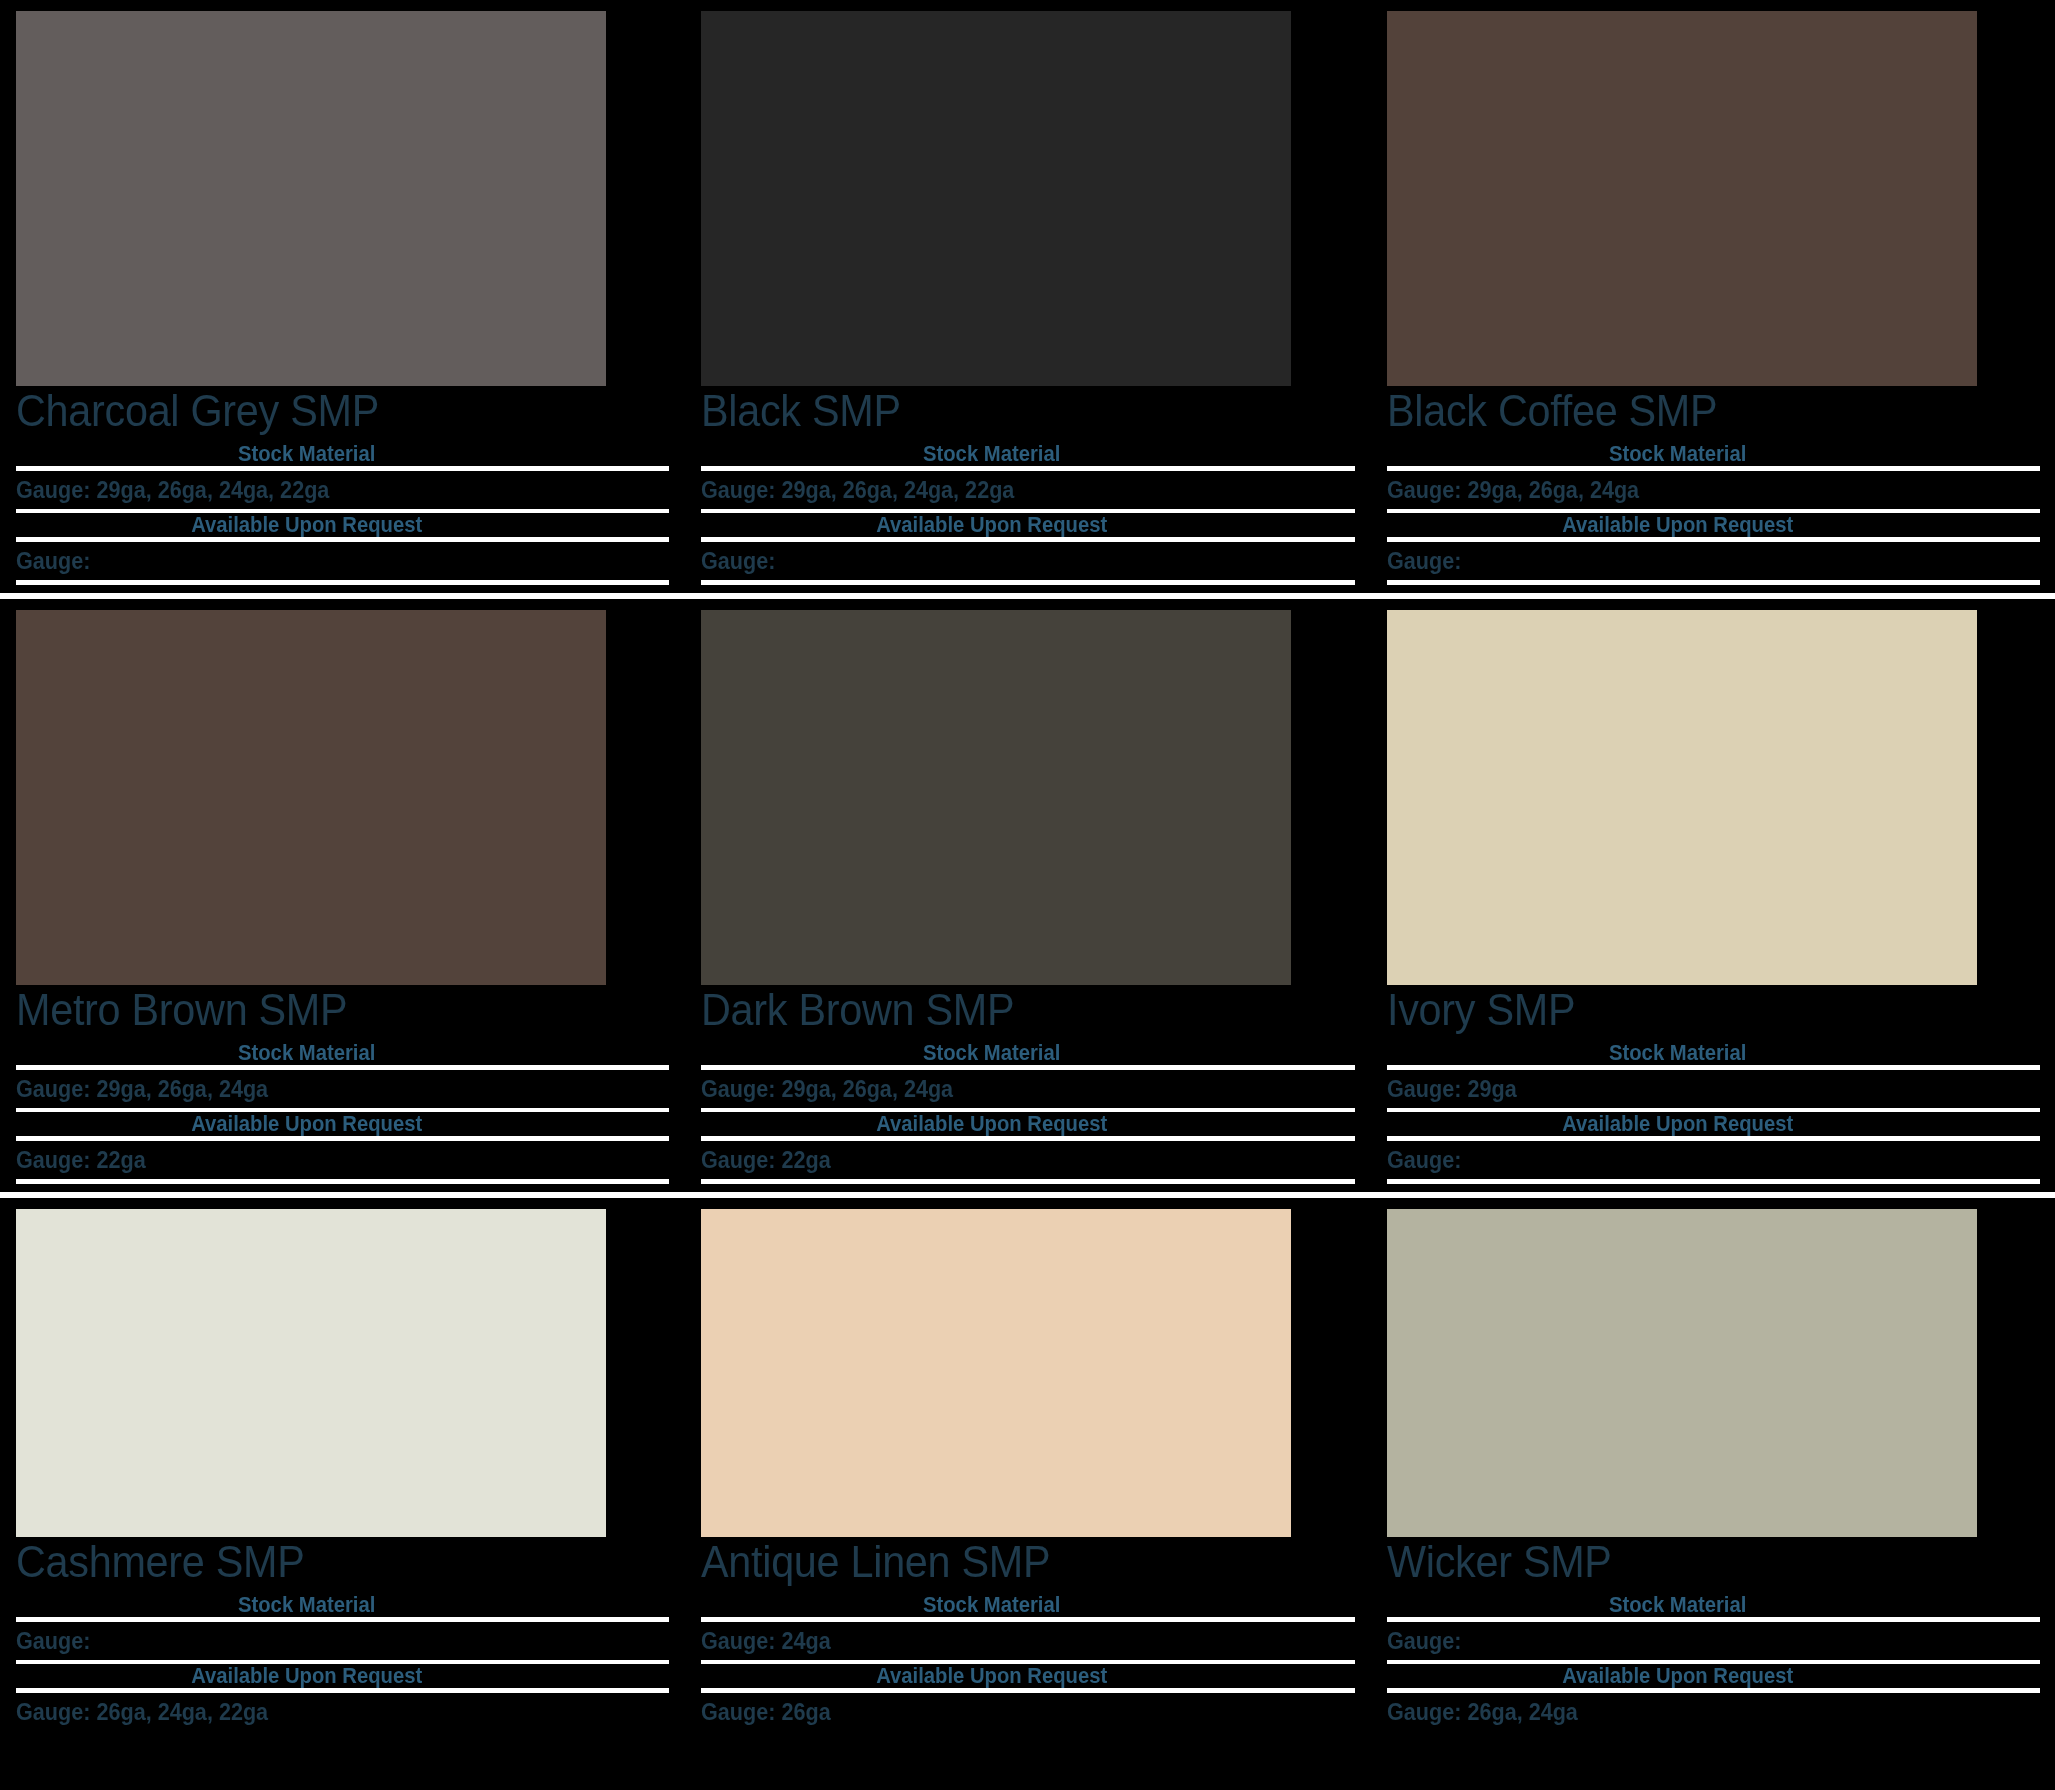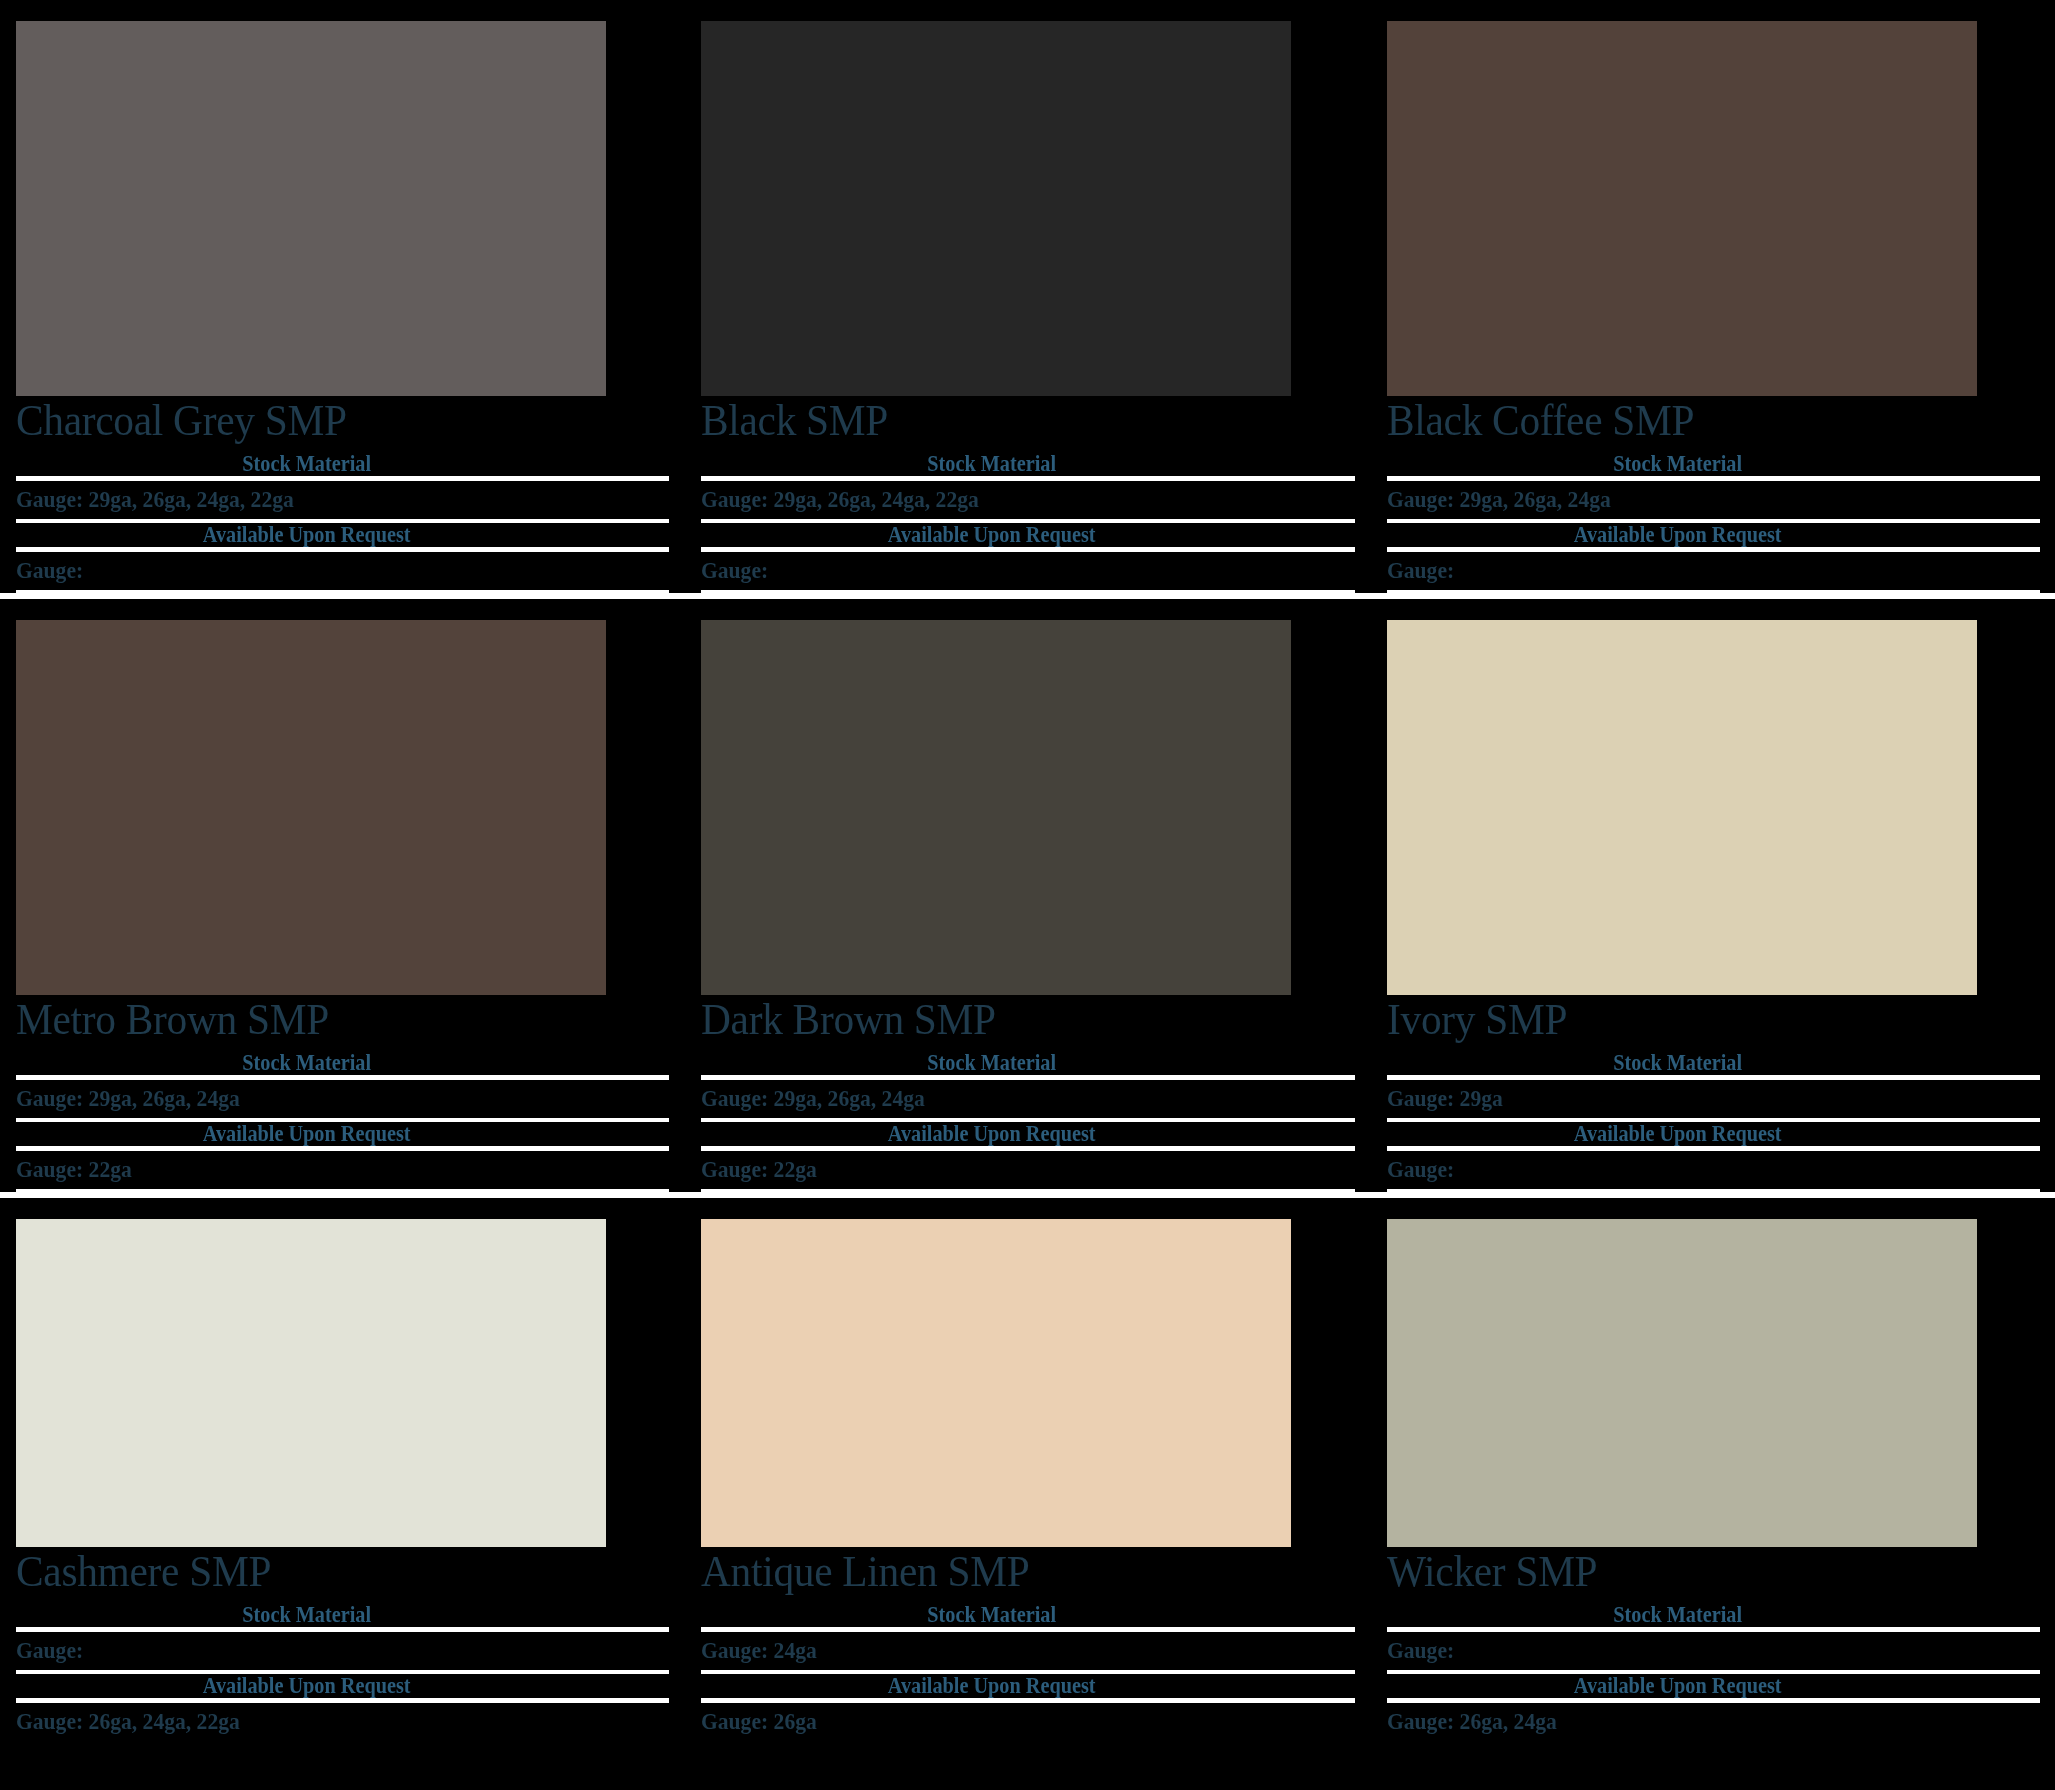--- a/index.html
+++ b/index.html
@@ -30,22 +30,21 @@
     flex-direction: row;
     min-height: 0;
   }
 
   .swatch-cell {
     flex: 1 1 0;
     min-width: 0;
     display: flex;
     flex-direction: column;
     position: relative;
-    padding: 12px 16px 0 16px;
-    font-family: Liberation Serif, serif;
+    padding: 2px 16px 0 16px;
   }
 
   .swatch-chip {
     width: 590px;
     max-width: 100%;
     height: 375px;
     margin-top: 9.3px;
     flex: 0 0 auto;
     border: 0;
   }

